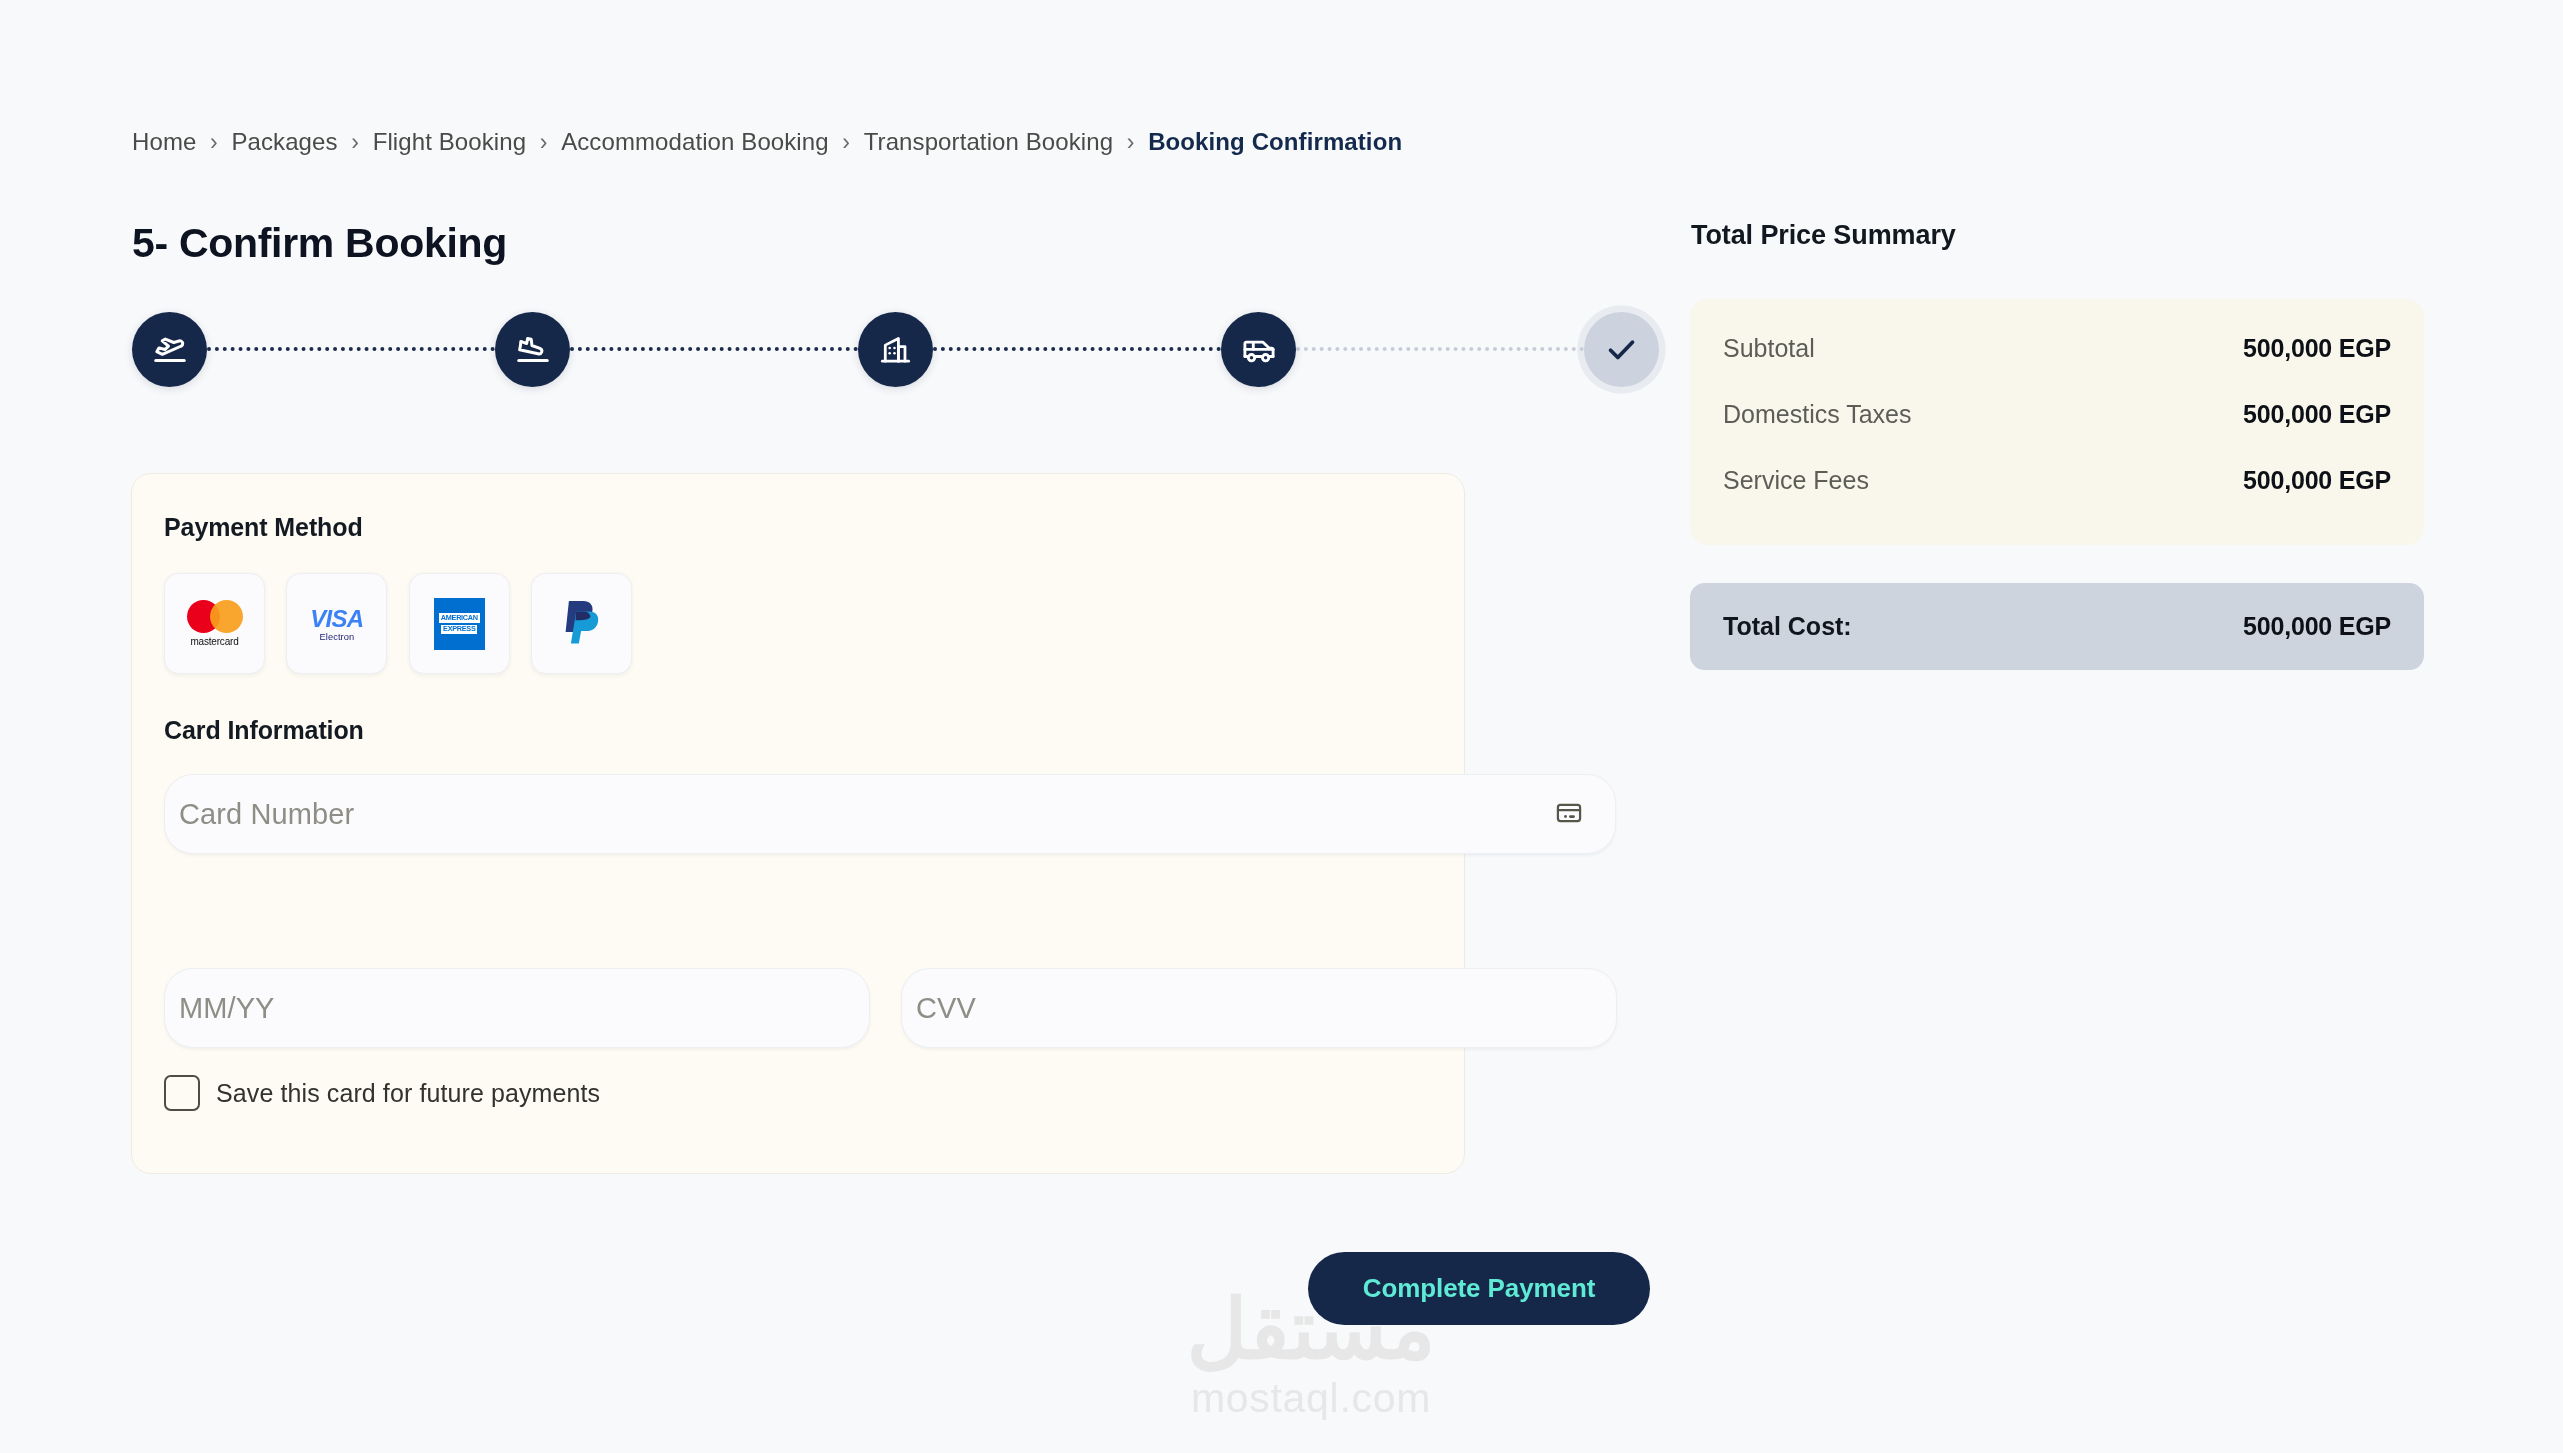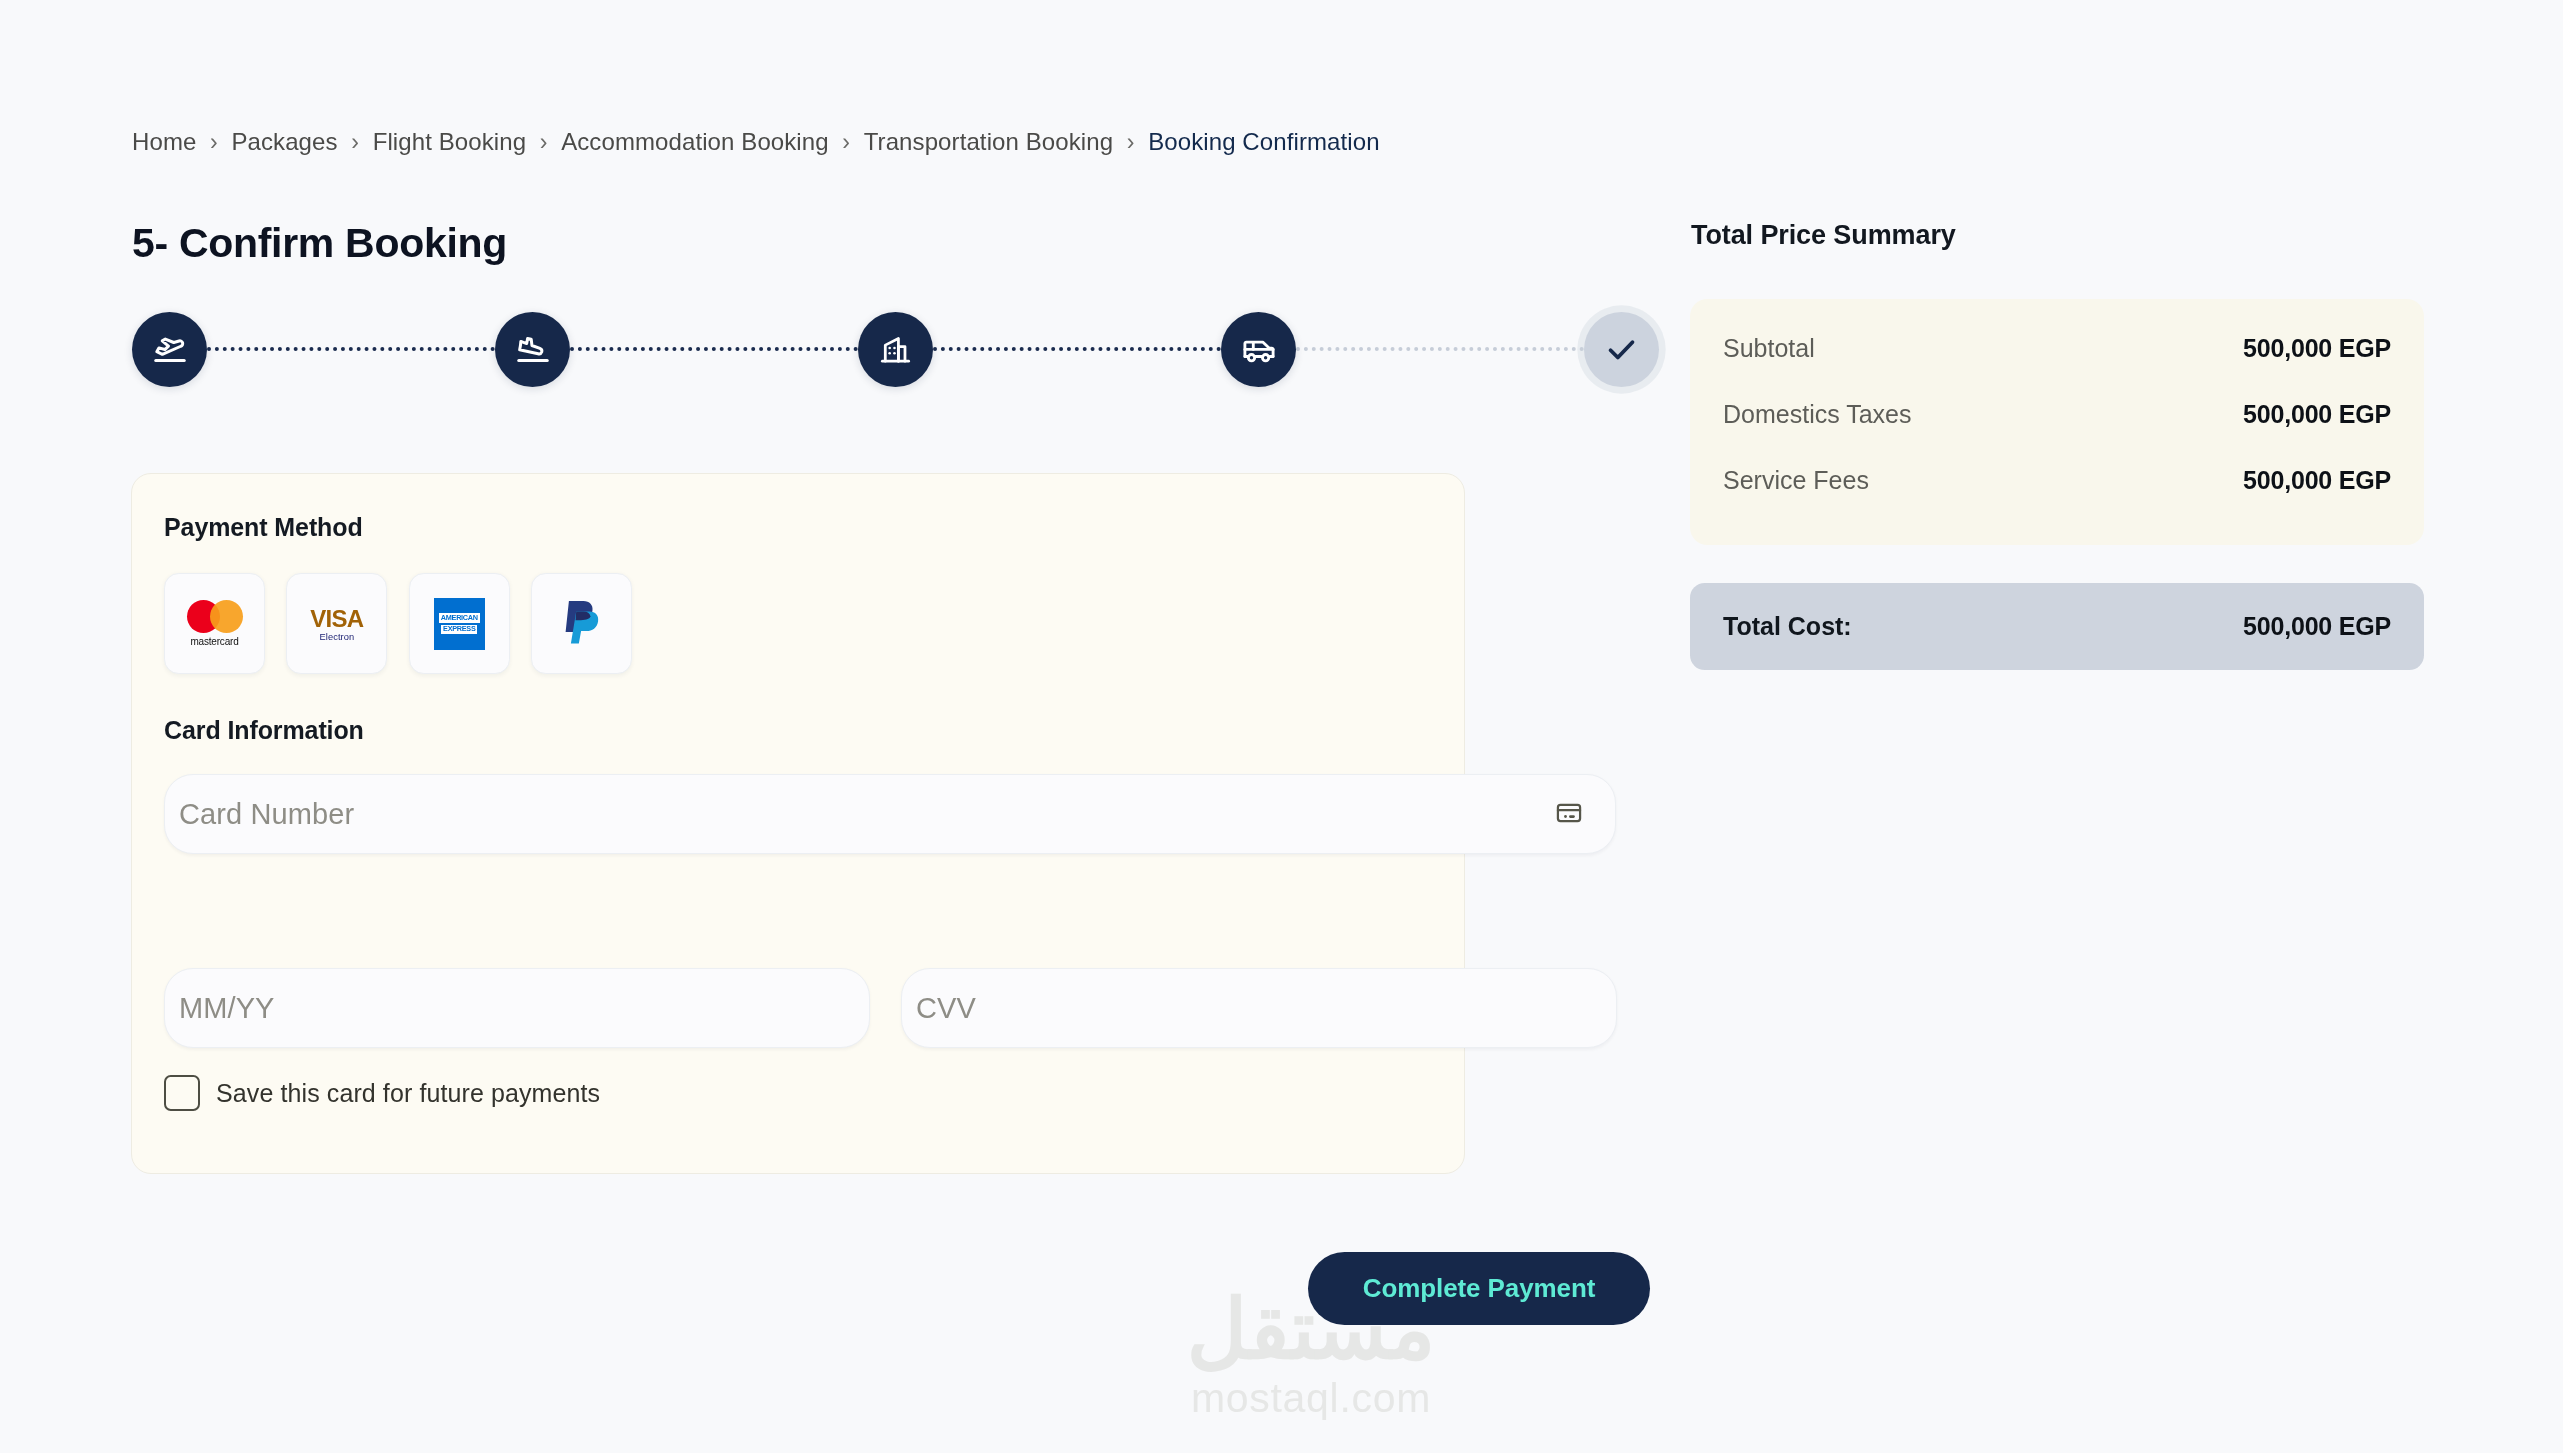--- a/index.html
+++ b/index.html
@@ -11,21 +11,21 @@
   }
   .page { position: relative; width: 2563px; height: 1454px; background: #f8f9fb; }
 
   
   .breadcrumb {
     position: absolute; left: 132px; top: 128px;
     display: flex; align-items: center; gap: 0;
     font-size: 24px; color: #4a4a48;
   }
   .bc-item { white-space: nowrap; letter-spacing: 0.1px; }
-  .bc-item.active { color: #132a4d; font-weight: 400; }
+  .bc-item.active { color: #132a4d; font-weight: 700; }
   .bc-sep {
     display: inline-block; width: 35px; text-align: center;
     color: #6b6b68; font-size: 23px; font-weight: 300;
   }
 
   
   .page-title {
     position: absolute; left: 132px; top: 220px;
     font-size: 41px; font-weight: 800; color: #0d1321; letter-spacing: -0.3px;
   }
@@ -76,21 +76,21 @@
 
   
   .mc-wrap { display:flex; flex-direction:column; align-items:center; gap:2.7px; }
   .mc-circles { position: relative; width: 56px; height: 33px; }
   .mc-circles i { position:absolute; top:0; width:33px; height:33px; border-radius:50%; display:block; }
   .mc-circles i.l { left:0; background:#eb001b; }
   .mc-circles i.r { right:0; background:#f79e1b; opacity:.92; }
   .mc-txt { font-size:10px; color:#111; font-weight:500; letter-spacing:-0.2px; }
 
   .visa-wrap { display:flex; flex-direction:column; align-items:center; }
-  .visa-txt { font-size:24px; font-weight:800; color:#a16207; letter-spacing:-0.7px; }
+  .visa-txt { font-size:24px; font-weight:800; color:#3b82f6; font-style:italic; letter-spacing:-0.7px; }
   .visa-sub { font-size:9.3px; color:#1a1f71; letter-spacing:0.1px; margin-top:-1.3px; }
 
   .amex {
     width: 51px; height: 52px; background:#016fd0;
     display:flex; flex-direction:column; align-items:center; justify-content:center; gap:2px;
   }
   .amex span {
     display:block; background:#fff; color:#016fd0; font-size:7.3px; font-weight:800;
     padding:0.7px 2px; letter-spacing:-0.3px; line-height:1.05;
   }

